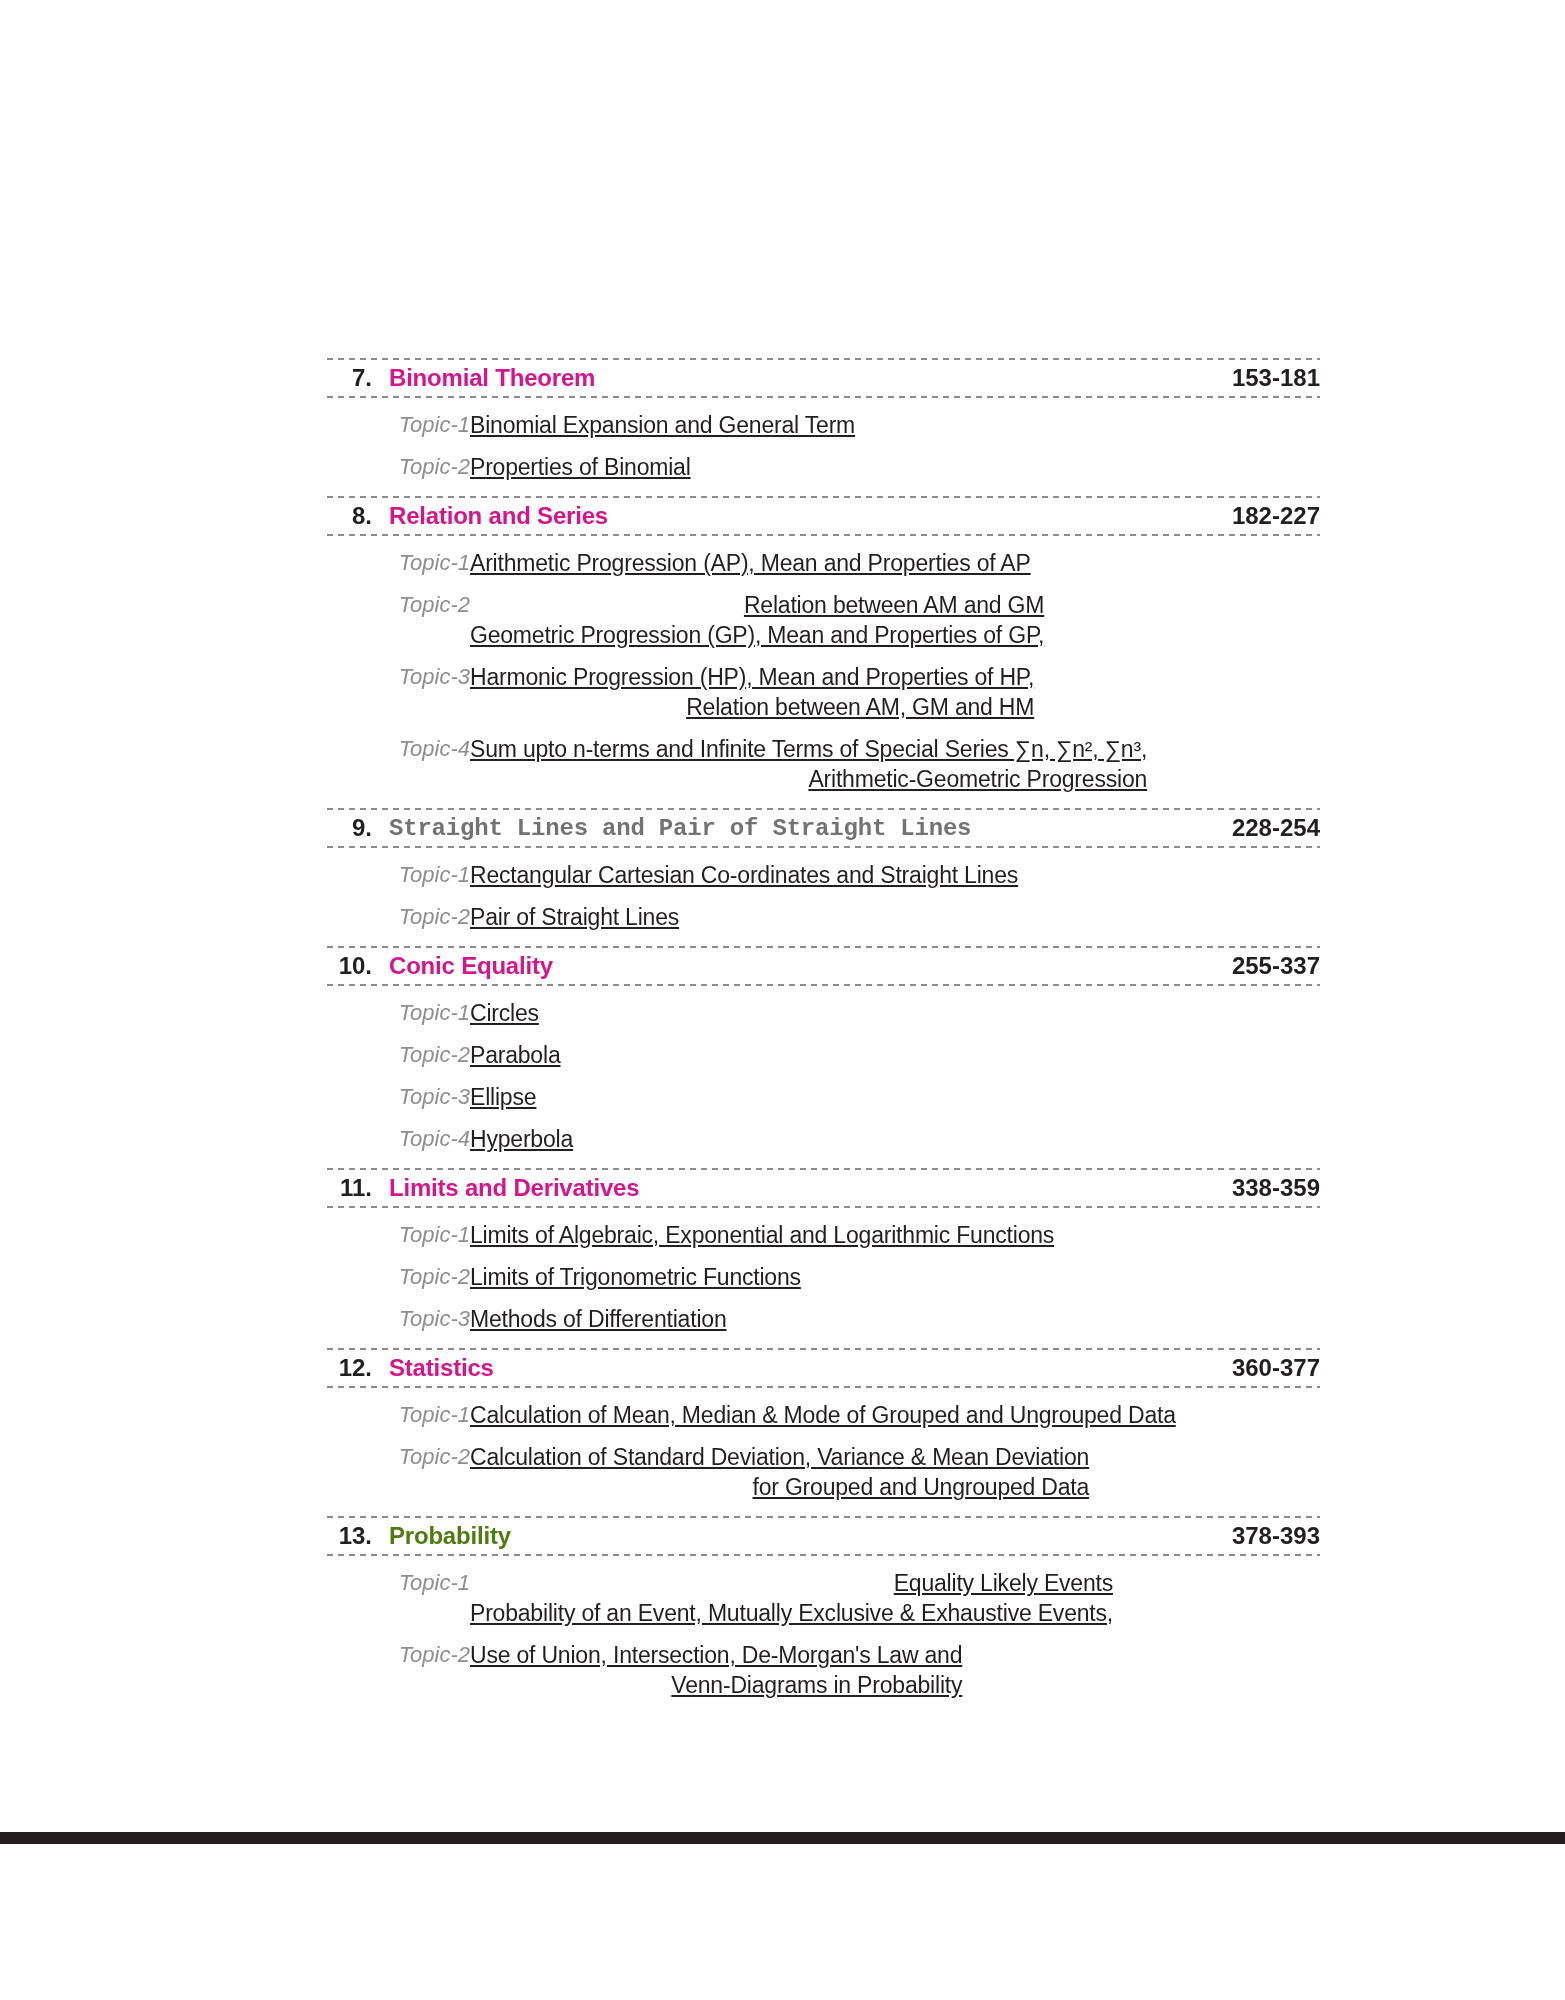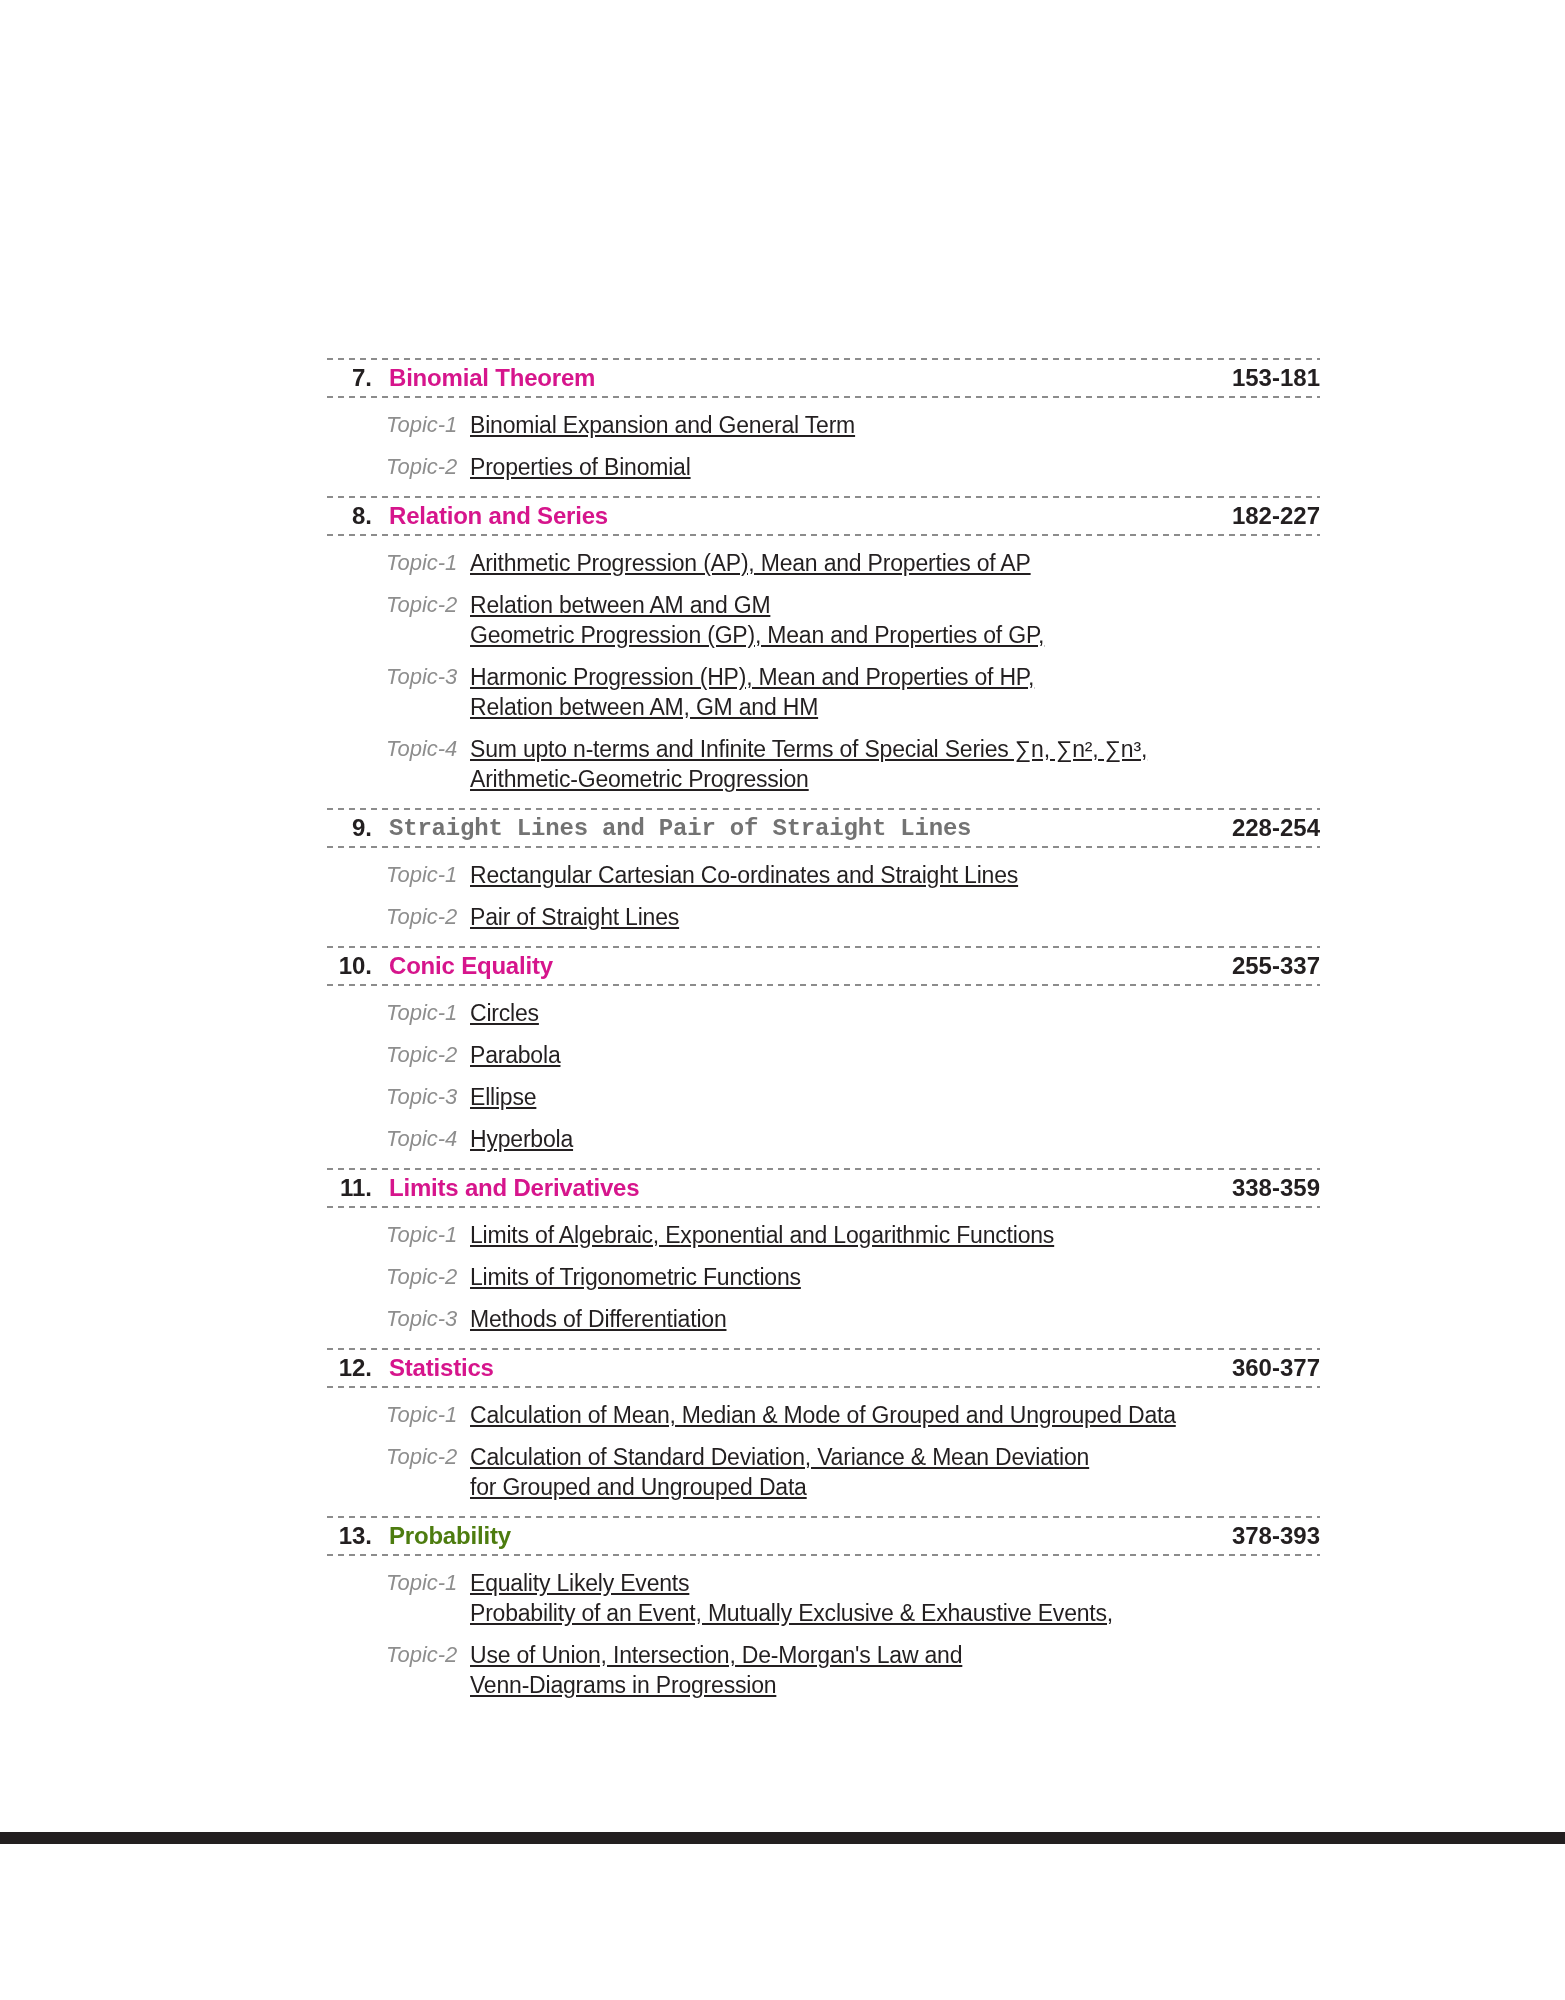--- a/index.html
+++ b/index.html
@@ -52,20 +52,21 @@
     white-space:nowrap;
   }
   .topics{
     margin:12px 0 0 59px;
     padding-bottom:14px;
   }
   .topic{
     display:flex;
     align-items:flex-start;
     margin-bottom:12px;
+    text-align:right;
   }
   .topic:last-child{margin-bottom:0;}
   .t-label{
     flex:none;
     width:84px;
     font-style:italic;
     font-size:22px;
     line-height:30px;
     color:#8e8e8e;
     white-space:nowrap;
@@ -293,20 +294,20 @@
     <span class="t-text">
               <div class="t-line">Equality Likely Events</div>
               <div class="t-line">Probability of an Event, Mutually Exclusive &amp; Exhaustive Events,</div>
             </span>
   </div>
 
   <div class="topic">
     <span class="t-label" style="color: rgb(142, 142, 142);">Topic-2</span>
     <span class="t-text">
               <div class="t-line">Use of Union, Intersection, De-Morgan's Law and</div>
-              <div class="t-line">Venn-Diagrams in Progression</div>
+              <div class="t-line">Venn-Diagrams in Probability</div>
             </span>
   </div>
 </div>
   </section>
 </div>
   <div class="footer-bar" style="background: rgb(35, 31, 32);"></div>
 </div>
 
 </body></html>

